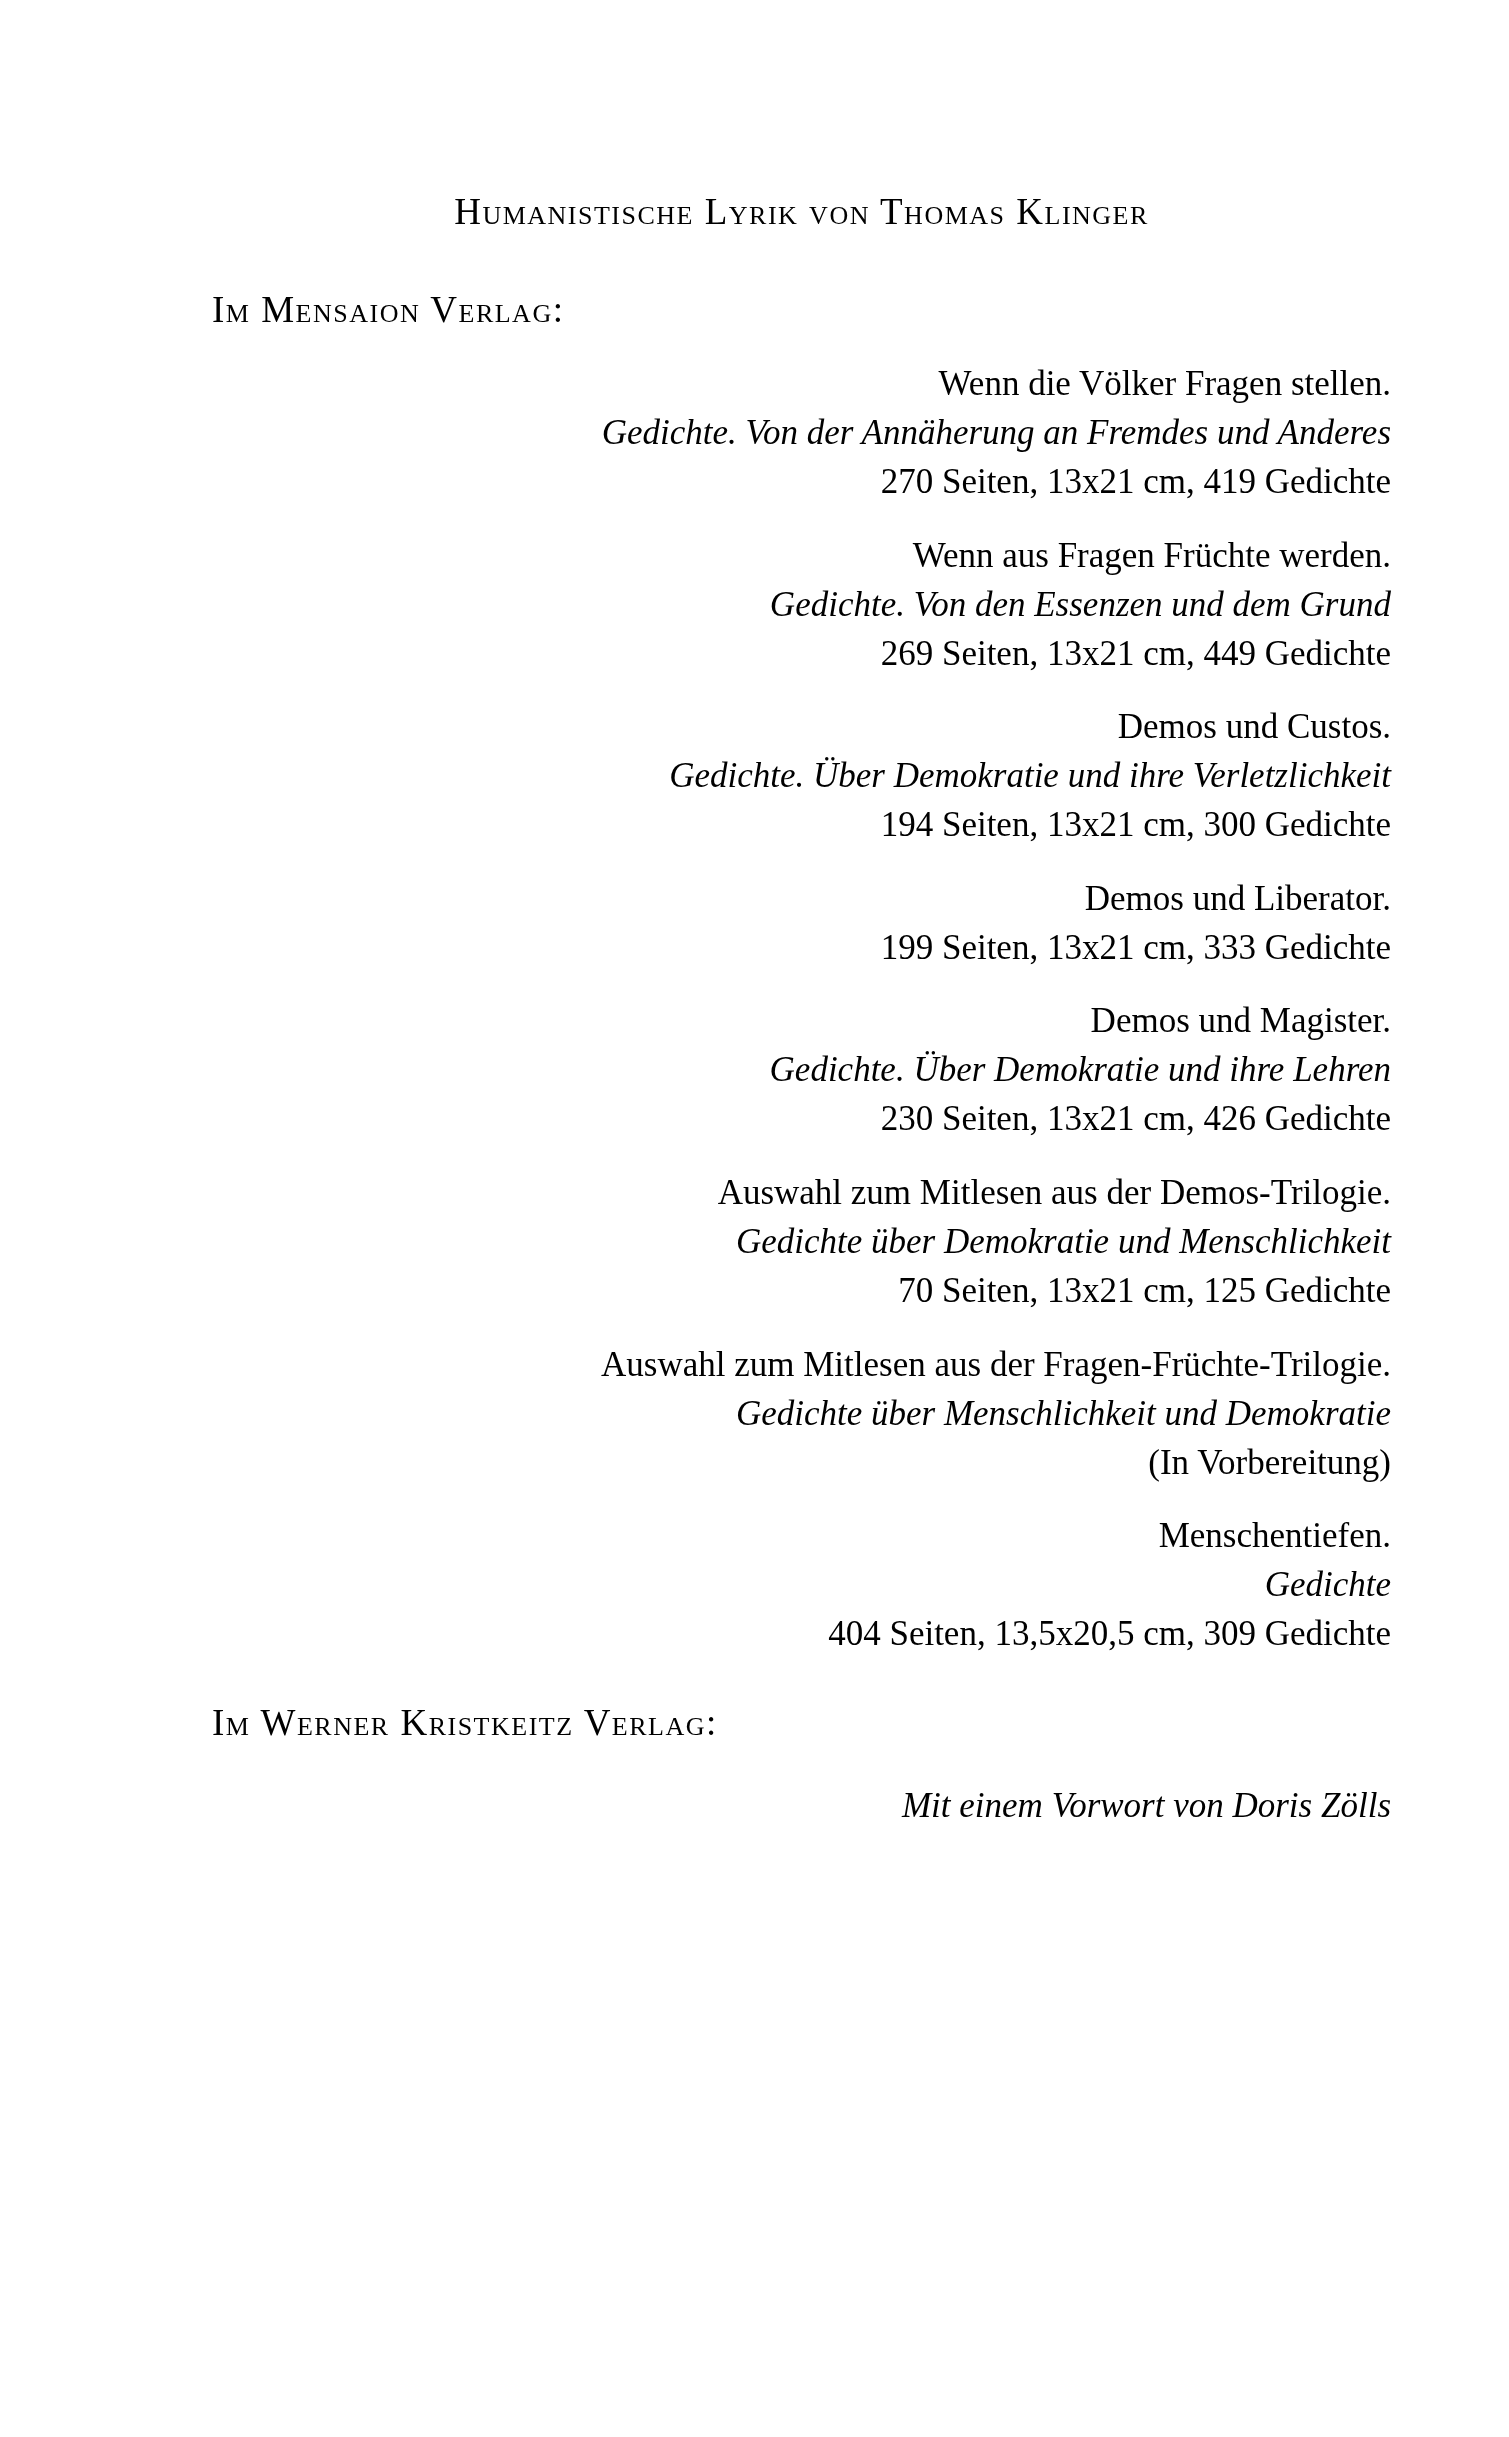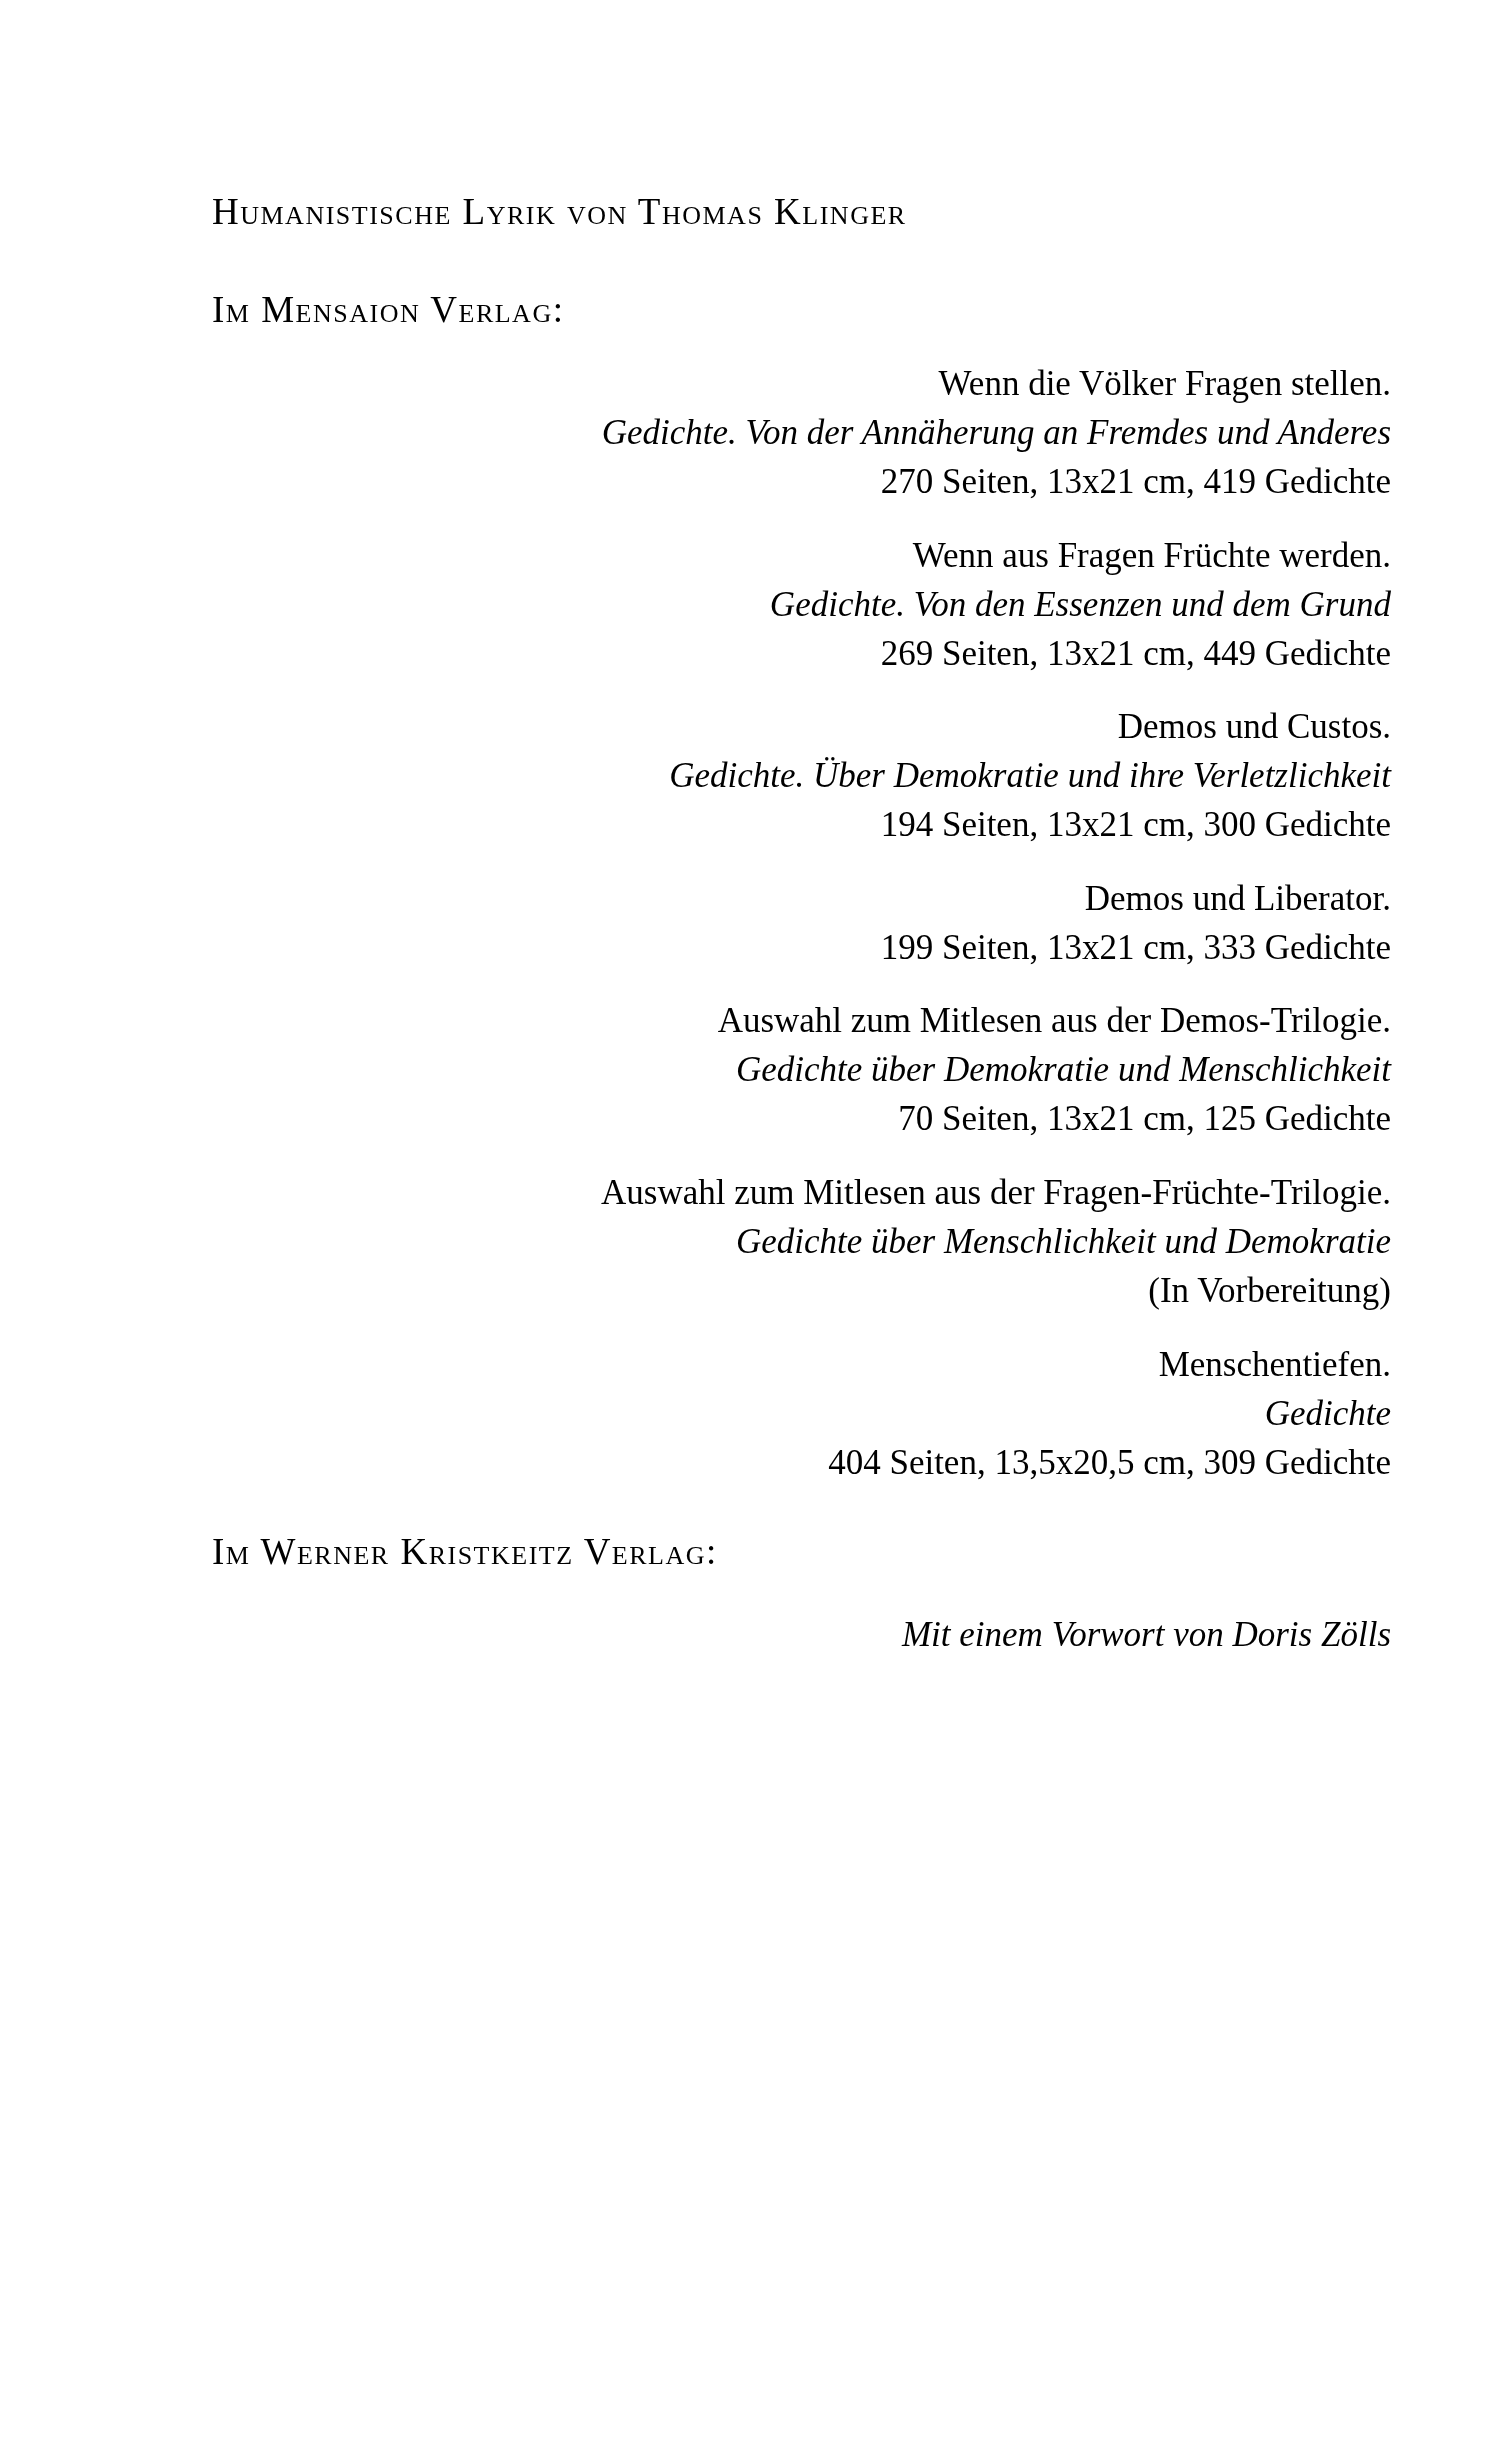--- a/index.html
+++ b/index.html
@@ -26,20 +26,21 @@
     width: 1179px;
   }
   .page-title {
     font-size: 37px;
     line-height: 49px;
     font-variant: small-caps;
     letter-spacing: 1.5px;
     white-space: nowrap;
     margin-bottom: 49px;
     font-weight: normal;
+    text-align: center;
   }
   .section-heading {
     font-size: 37px;
     line-height: 49px;
     font-variant: small-caps;
     letter-spacing: 1.5px;
     white-space: nowrap;
     margin-bottom: 25px;
     font-weight: normal;
   }
@@ -84,20 +85,25 @@
         <div>Demos und Custos.</div>
         <div class="subtitle">Gedichte. Über Demokratie und ihre Verletzlichkeit</div>
         <div>194 Seiten, 13x21 cm, 300 Gedichte</div>
       </div>
 
       <div class="entry">
         <div>Demos und Liberator.</div>
         <div>199 Seiten, 13x21 cm, 333 Gedichte</div>
       </div>
 
+      <div class="entry">
+        <div>Demos und Magister.</div>
+        <div class="subtitle">Gedichte. Über Demokratie und ihre Lehren</div>
+        <div>230 Seiten, 13x21 cm, 426 Gedichte</div>
+      </div>
 
       <div class="entry">
         <div>Auswahl zum Mitlesen aus der Demos-Trilogie.</div>
         <div class="subtitle">Gedichte über Demokratie und Menschlichkeit</div>
         <div>70 Seiten, 13x21 cm, 125 Gedichte</div>
       </div>
 
       <div class="entry">
         <div>Auswahl zum Mitlesen aus der Fragen-Früchte-Trilogie.</div>
         <div class="subtitle">Gedichte über Menschlichkeit und Demokratie</div>

